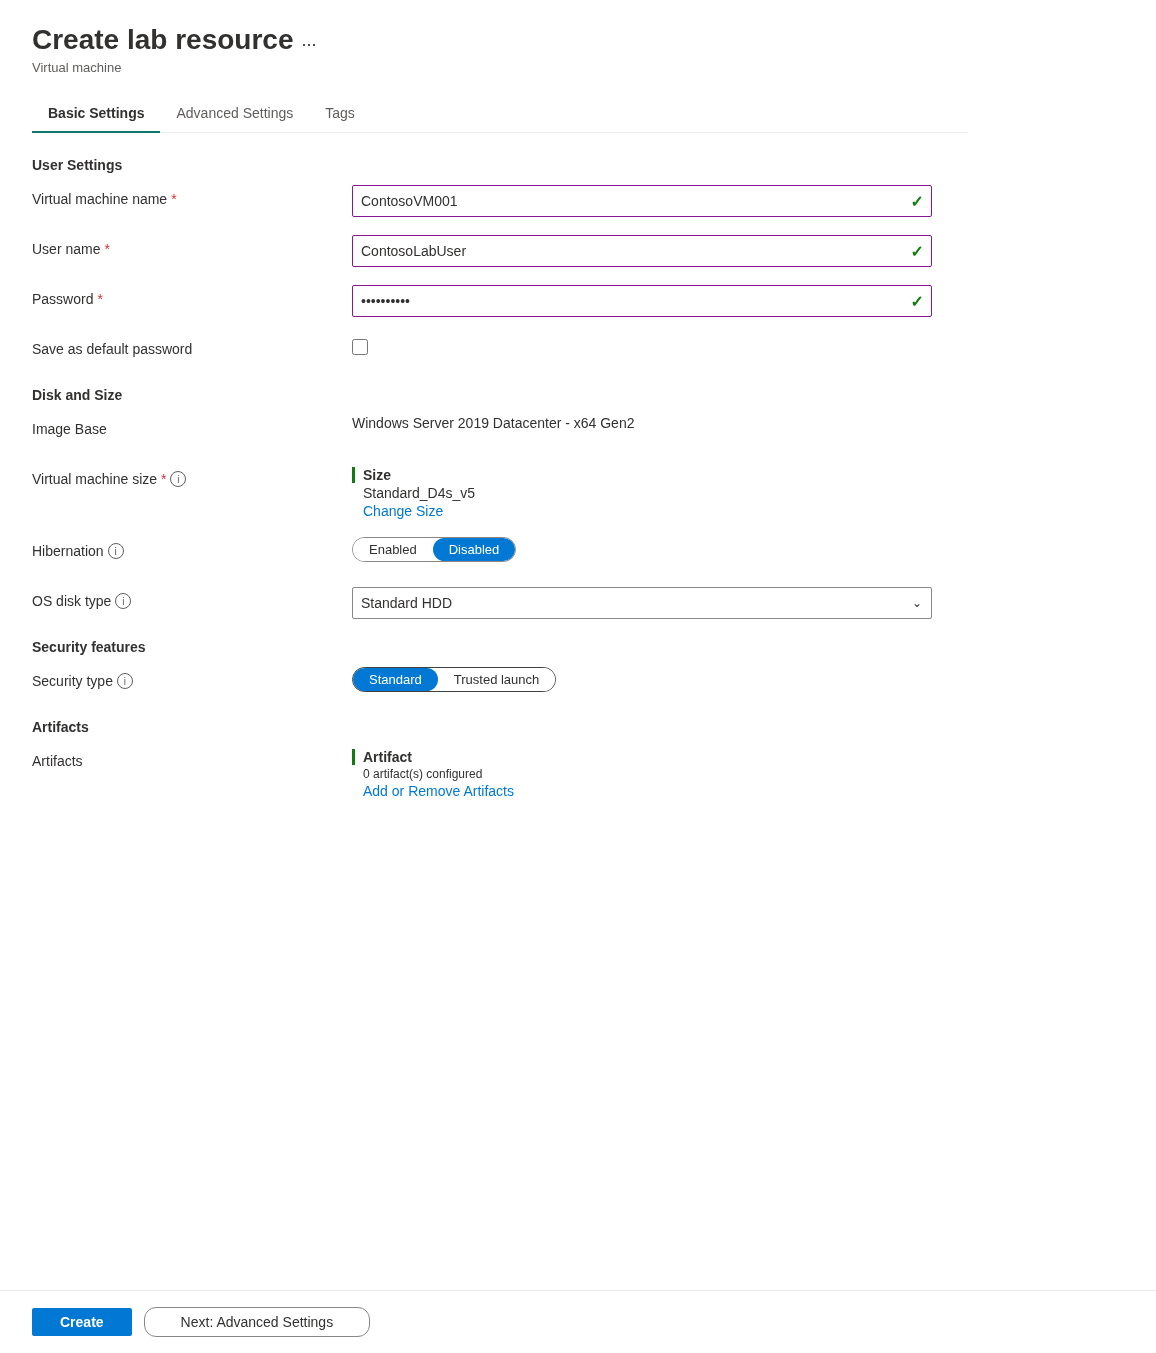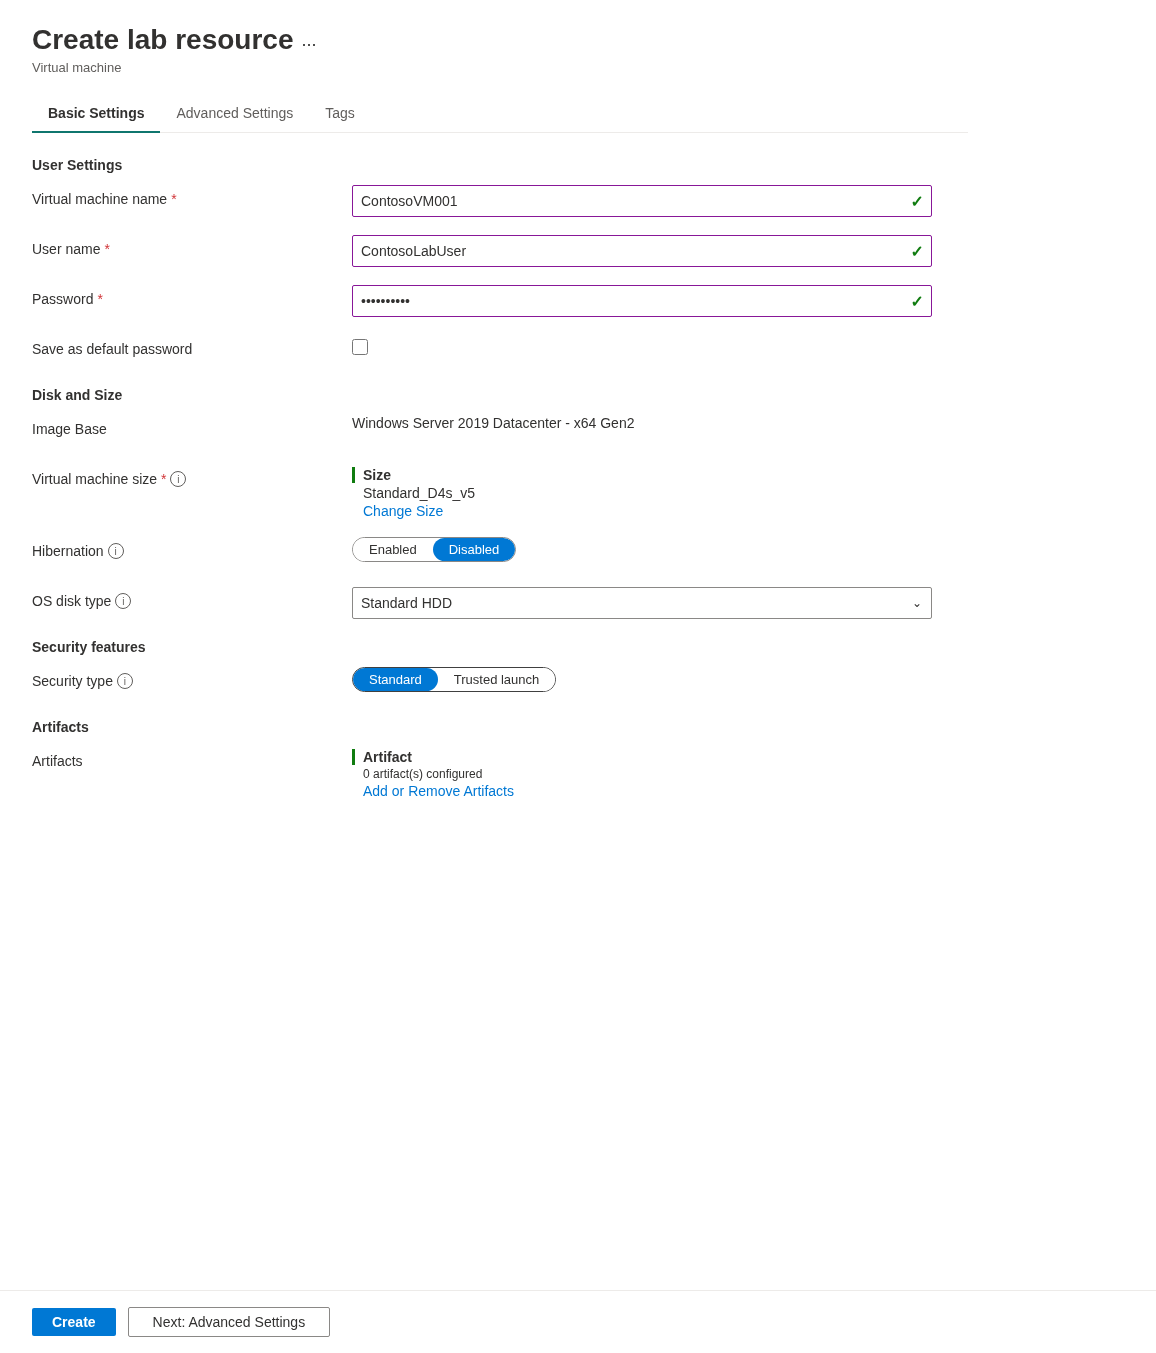--- a/index.html
+++ b/index.html
@@ -314,32 +314,32 @@
       display: flex;
       gap: 12px;
       align-items: center;
     }
 
     .btn-primary {
       background: #0078d4;
       color: #fff;
       border: none;
       border-radius: 2px;
-      padding: 6px 20px;
+      padding: 6px 28px;
       font-size: 14px;
       cursor: pointer;
       font-weight: 600;
     }
 
     .btn-secondary {
       background: #fff;
       color: #323130;
       border: 1px solid #8a8886;
-      border-radius: 2px;
-      padding: 6px 24px;
+      border-radius: 12px;
+      padding: 6px 36px;
       font-size: 14px;
       cursor: pointer;
     }
 
     .page-content {
       padding-bottom: 80px;
     }
   </style>
 </head>
 <body>

